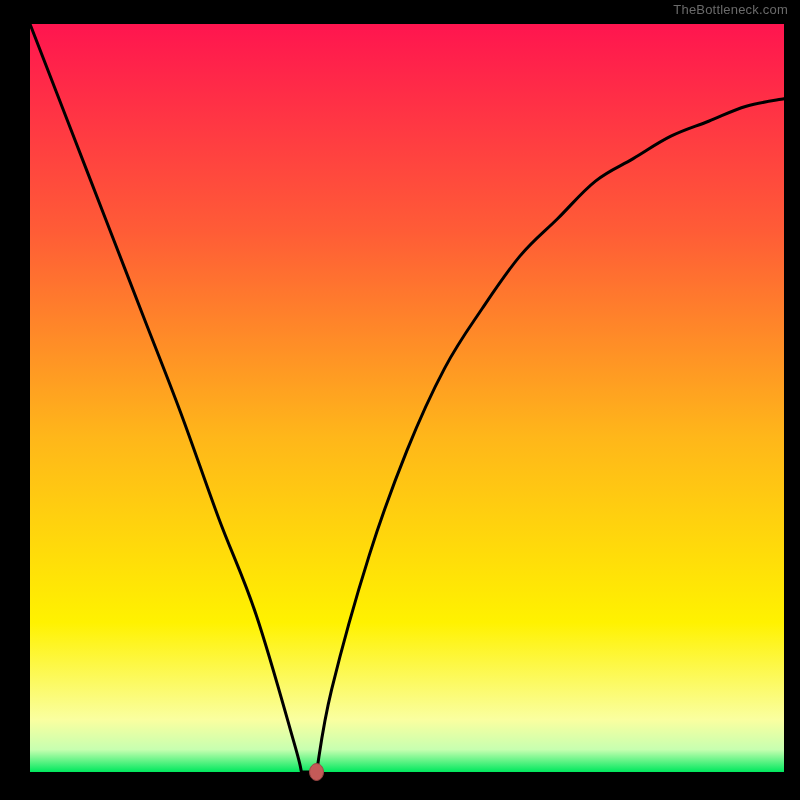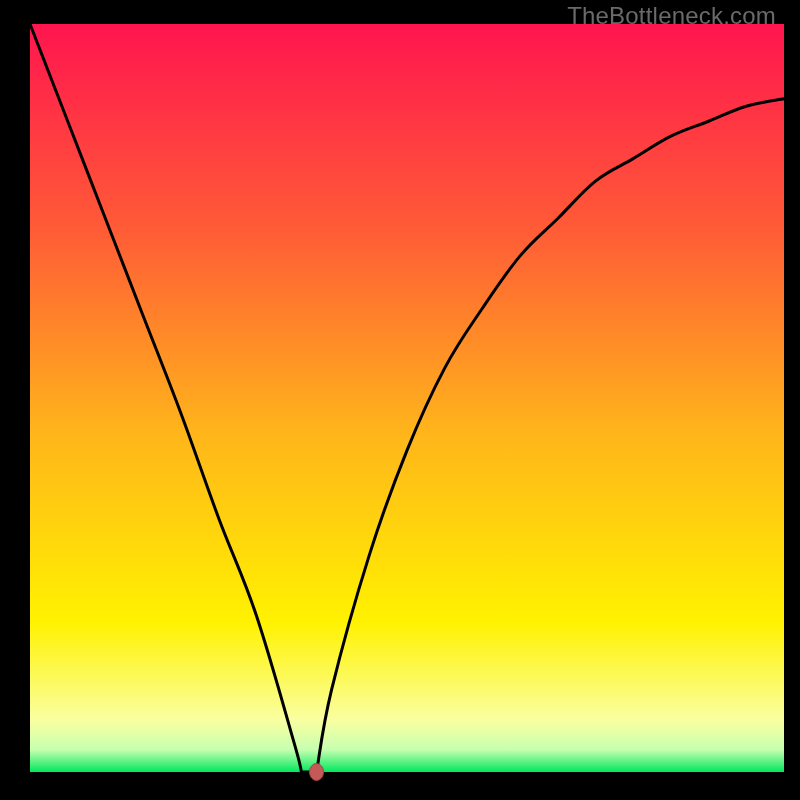--- a/index.html
+++ b/index.html
@@ -13,23 +13,23 @@
   }
   .frame {
     position: relative;
     width: 800px;
     height: 800px;
     background: #000;
   }
   .watermark {
     position: absolute;
     top: 2px;
-    right: 24px;
+    right: 12px;
     color: #6a6a6a;
-    font-size: 24px;
+    font-size: 13px;
     font-weight: 500;
     z-index: 10;
     letter-spacing: 0.2px;
   }
   svg { display: block; }
 </style>
 </head>
 <body>
 
 <div class="frame">

